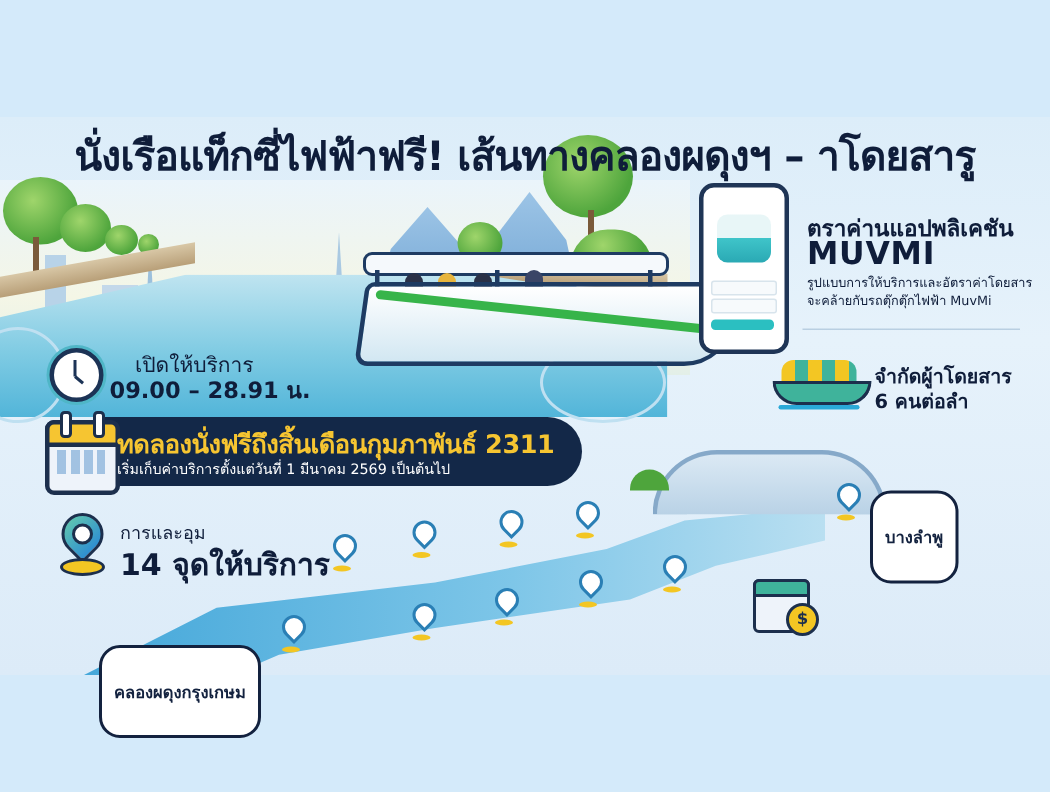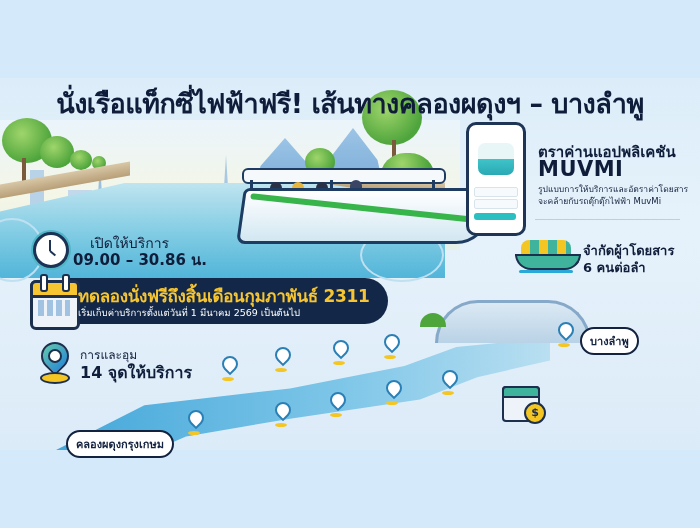--- a/index.html
+++ b/index.html
@@ -22,28 +22,28 @@
   .person{position:absolute;width:12px;height:18px;border-radius:6px 6px 2px 2px;}
   
   .icon-box{position:absolute;}
   .txt{position:absolute;color:#0f1d3a;}
   .hours-label{left:73px;top:232px;font-size:14px;margin-left:17px;}
   .hours-val{left:73px;top:248px;font-size:15px;font-weight:bold;}
   .promo{position:absolute;left:70px;top:278px;width:318px;height:46px;background:#132848;border-radius:0 24px 24px 0;}
   .promo-title{position:absolute;left:78px;top:282px;font-size:17px;font-weight:bold;color:#f6c531;white-space:nowrap;letter-spacing:-0.3px;}
   .promo-sub{position:absolute;left:78px;top:305px;font-size:9.5px;color:#ffffff;white-space:nowrap;}
   .cover-label{left:80px;top:345px;font-size:12px;}
-  .cover-val{left:80px;top:360px;font-size:16px;font-weight:bold;}
+  .cover-val{left:80px;top:360px;font-size:20px;font-weight:bold;}
   .app-title{left:538px;top:140px;font-size:15px;font-weight:bold;}
   .app-name{left:538px;top:157px;font-size:21px;font-weight:bold;letter-spacing:0.5px;}
   .app-desc{left:538px;top:183px;font-size:8.5px;line-height:12px;width:160px;}
   .divider{position:absolute;left:535px;top:219px;width:145px;height:1px;background:#b9cfe2;}
   .cap-label{left:583px;top:240px;font-size:13px;font-weight:bold;}
   .cap-val{left:583px;top:257px;font-size:13px;font-weight:bold;}
-  .pill{position:absolute;background:#ffffff;border:2px solid #13223f;border-radius:14px;font-size:11px;font-weight:bold;color:#13223f;padding:3px 8px;white-space:nowrap;}
+  .pill{position:absolute;background:#ffffff;border:2px solid #13223f;border-radius:14px;font-size:11px;font-weight:bold;color:#13223f;padding:20px 8px;white-space:nowrap;}
   .pin{position:absolute;width:16px;height:24px;}
   .route-river{position:absolute;}
   .phone{position:absolute;left:466px;top:122px;width:54px;height:108px;border:3px solid #1f3556;border-radius:10px;background:#ffffff;overflow:hidden;}
   .phone-app{position:absolute;left:9px;top:18px;width:36px;height:32px;border-radius:7px;background:linear-gradient(180deg,#e8f6f7 0%,#e8f6f7 50%,#3fc4c9 50%,#2aa9b4 100%);}
   .phone-btn{position:absolute;left:5px;top:88px;width:42px;height:7px;border-radius:3px;background:#2bbfc1;}
   .phone-field{position:absolute;left:5px;width:42px;height:8px;border:1px solid #d8e4ec;border-radius:2px;background:#f7fafc;}
   .phone-label{position:absolute;left:5px;top:55px;font-size:3px;color:#333;}
   .wave{position:absolute;border:2px solid #bfe0f1;border-radius:50%;}
 </style>
 </head>
@@ -78,41 +78,41 @@
 
   <div class="wave" style="left:-20px;top:140px;width:60px;height:60px;"></div>
   <div class="wave" style="left:360px;top:150px;width:80px;height:50px;"></div>
 
   <div class="route-river" style="left:30px;top:260px;width:520px;height:112px;background:linear-gradient(90deg,#3ea4d8,#7ec6e8 60%,#b9dff1);clip-path:polygon(5% 100%,22% 60%,50% 45%,72% 25%,82% 8%,100% 0,100% 20%,86% 35%,75% 55%,50% 72%,30% 88%,24% 100%);"></div>
 
   <div style="position:absolute;left:435px;top:222px;width:150px;height:40px;border:3px solid #86a9c9;border-bottom:none;border-radius:80px 80px 0 0;background:linear-gradient(180deg,#dbe9f4,#b9d2e6);"></div>
   <div style="position:absolute;left:420px;top:235px;width:26px;height:14px;border-radius:14px 14px 0 0;background:#4ea53c;"></div>
 </div>
 
-<div class="title">นั่งเรือแท็กซี่ไฟฟ้าฟรี! เส้นทางคลองผดุงฯ – บางลำพู</div>
+<div class="title">นั่งเรือแท็กซี่ไฟฟ้าฟรี! เส้นทางคลองผดุงฯ – าโดยสารู</div>
 
 <div>
   <div class="boat-roof"></div>
   <div class="boat-post" style="left:250px;top:180px;height:14px;"></div>
   <div class="boat-post" style="left:330px;top:180px;height:14px;"></div>
   <div class="boat-post" style="left:432px;top:180px;height:14px;"></div>
   <div class="person" style="left:270px;top:182px;background:#2a3147;"></div>
   <div class="person" style="left:292px;top:182px;background:#e8b53c;"></div>
   <div class="person" style="left:316px;top:182px;background:#2a3147;"></div>
   <div class="person" style="left:350px;top:180px;background:#3a4566;"></div>
   <div class="boat-hull"></div>
   <div class="boat-stripe"></div>
 </div>
 
 <div class="icon-box" style="left:33px;top:232px;width:30px;height:30px;border-radius:50%;background:#ffffff;border:3px solid #1c3356;box-shadow:0 0 0 2px #4fb6c7;">
   <div style="position:absolute;left:13px;top:5px;width:2px;height:11px;background:#1c3356;"></div>
   <div style="position:absolute;left:14px;top:15px;width:7px;height:2px;background:#1c3356;transform:rotate(40deg);transform-origin:left;"></div>
 </div>
 <div class="txt hours-label">เปิดให้บริการ</div>
-<div class="txt hours-val">09.00 – 30.86 น.</div>
+<div class="txt hours-val">09.00 – 28.91 น.</div>
 
 <div class="promo"></div>
 <div class="icon-box" style="left:30px;top:274px;width:48px;height:52px;">
   <div style="position:absolute;left:0;top:6px;width:44px;height:44px;background:#eef3fa;border:3px solid #1c2f4d;border-radius:6px;"></div>
   <div style="position:absolute;left:0;top:6px;width:44px;height:12px;background:#f6c531;border:3px solid #1c2f4d;border-radius:6px 6px 0 0;"></div>
   <div style="position:absolute;left:10px;top:0;width:4px;height:14px;background:#ffffff;border:2px solid #1c2f4d;border-radius:3px;"></div>
   <div style="position:absolute;left:32px;top:0;width:4px;height:14px;background:#ffffff;border:2px solid #1c2f4d;border-radius:3px;"></div>
   <div style="position:absolute;left:8px;top:26px;width:32px;height:16px;background:repeating-linear-gradient(90deg,#8fb6dc 0 6px,transparent 6px 9px);opacity:0.8;"></div>
 </div>
 <div class="promo-title">ทดลองนั่งฟรีถึงสิ้นเดือนกุมภาพันธ์ 2311</div>

